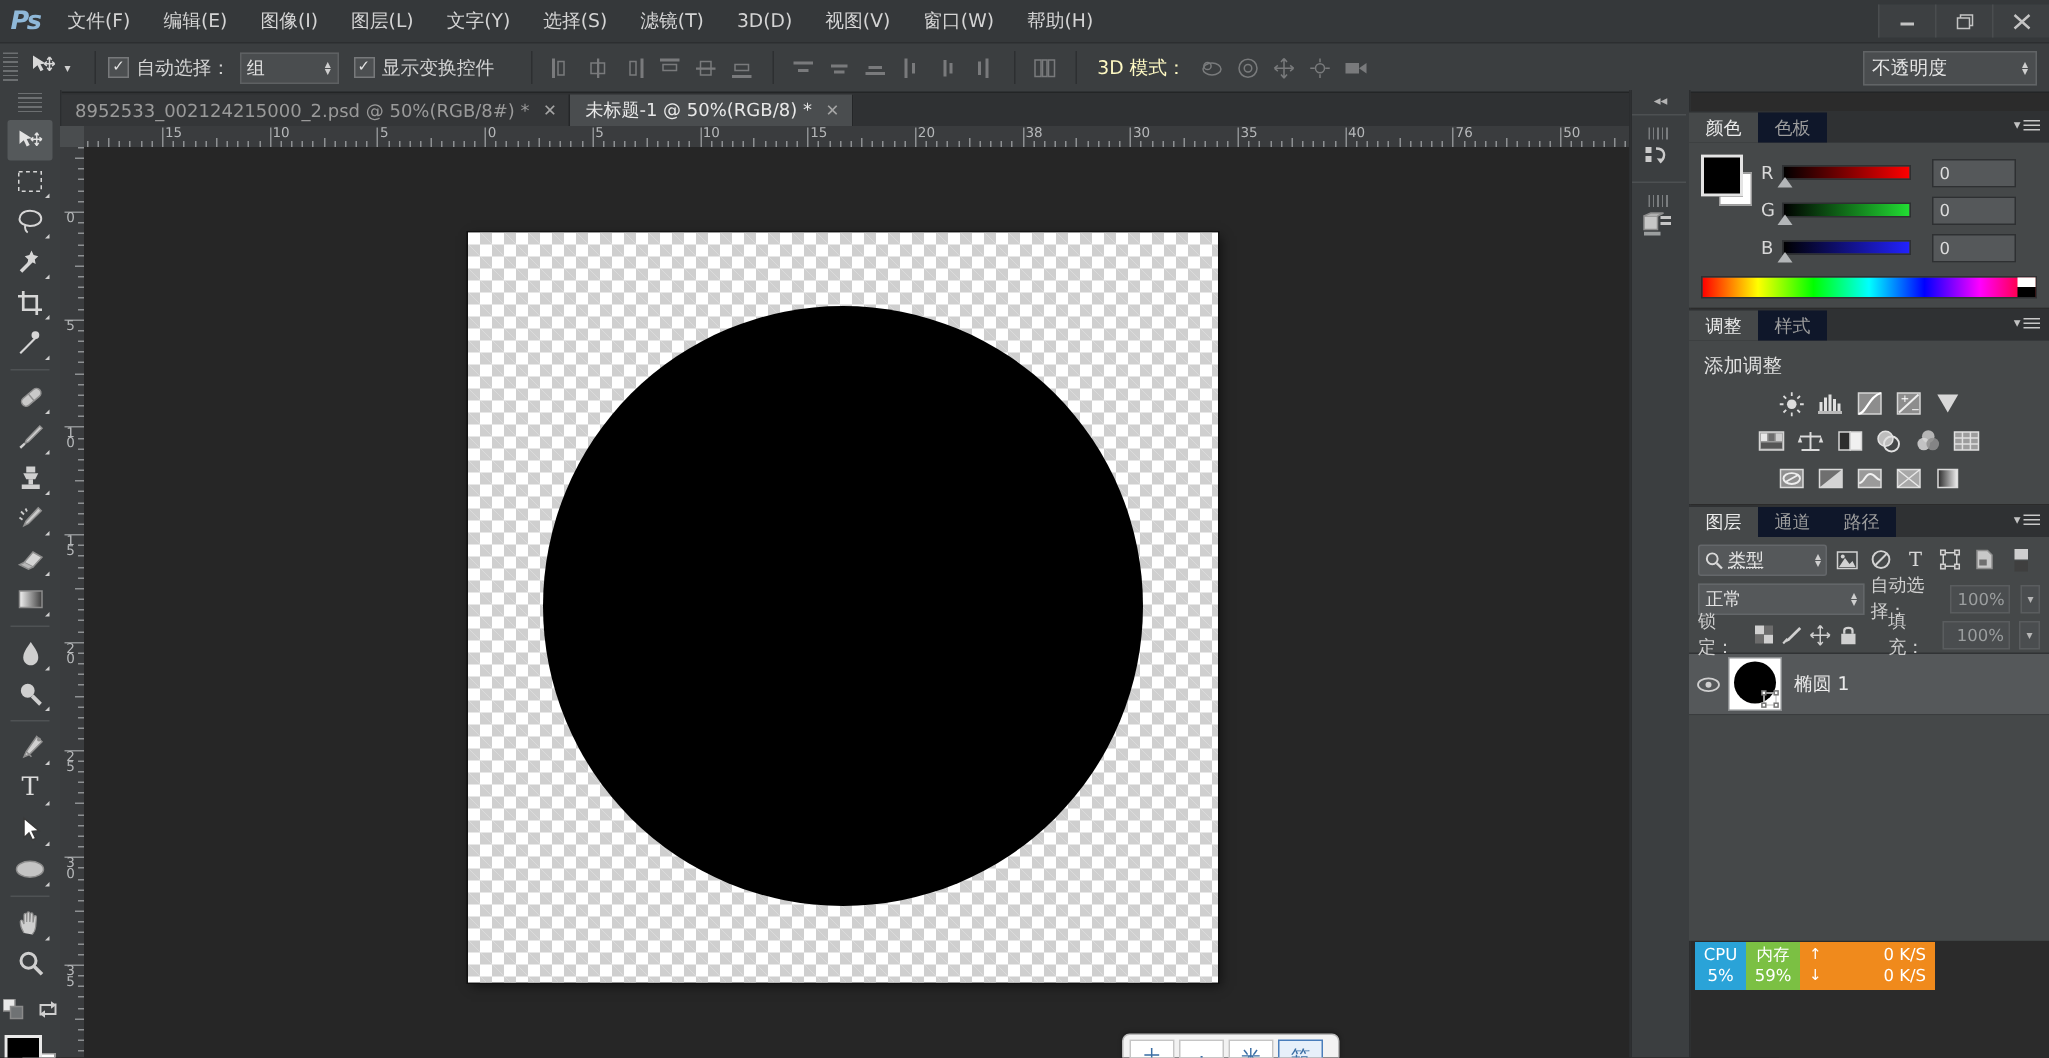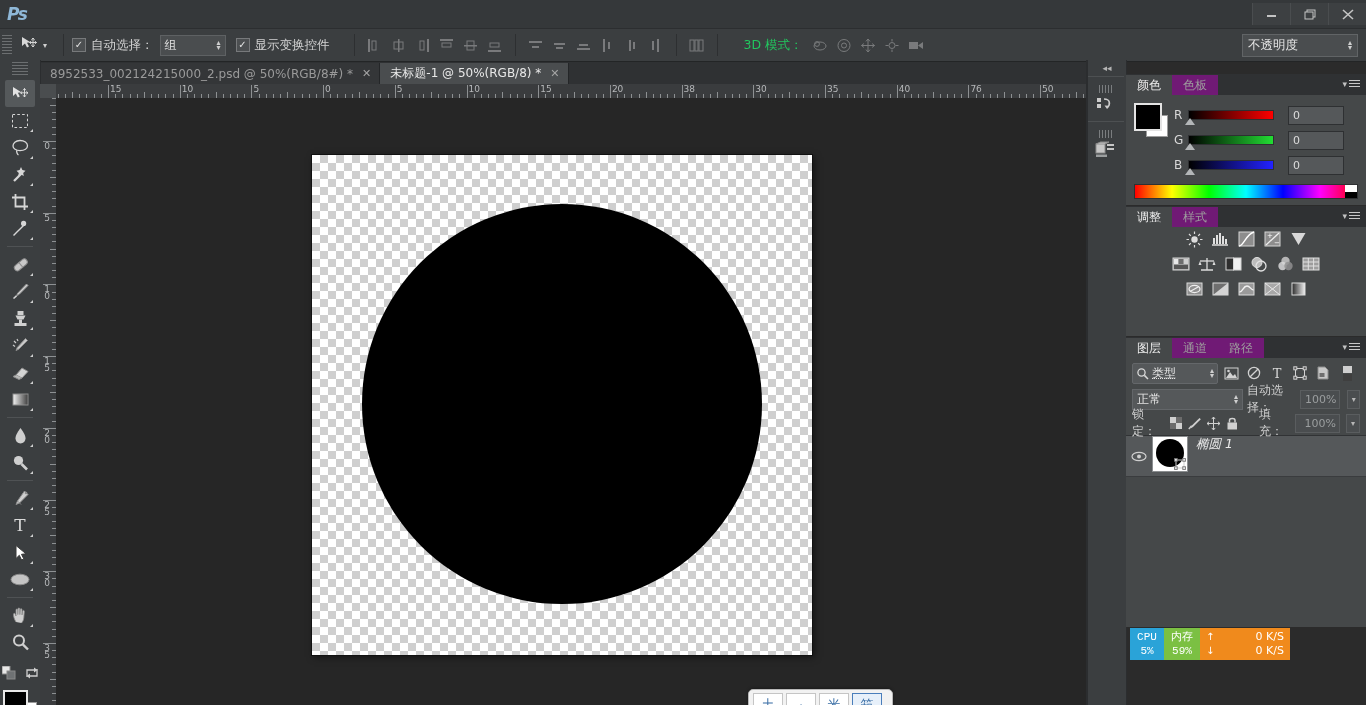--- a/index.html
+++ b/index.html
@@ -36,21 +36,21 @@
        display:inline-flex;align-items:center;justify-content:center;font-size:10px;color:#e4e4e4;line-height:1;}
   .ob-label{color:#d2d2d2;font-size:12.5px;margin-right:6px;}
   .ob-group{display:flex;align-items:center;margin-right:10px;}
   .select-box{height:19px;min-width:52px;background:#4a4d4f;border:1px solid #5e6163;
               display:flex;align-items:center;justify-content:space-between;padding:0 4px;
               color:#e0e0e0;font-size:12px;}
   .spin{display:flex;flex-direction:column;line-height:5px;font-size:8px;color:#cfcfcf;margin-left:6px;}
   .align-icons{display:flex;align-items:center;}
   .ai{width:22px;height:22px;margin:0 1px;display:flex;align-items:center;justify-content:center;opacity:.38;}
   .ai svg{display:block;}
-  .threed{color:#22c55e;font-size:12.5px;margin:0 6px 0 18px;}
+  .threed{color:#fef9c3;font-size:12.5px;margin:0 6px 0 6px;}
   .td-icon{width:24px;height:22px;display:flex;align-items:center;justify-content:center;opacity:.38;}
   .workspace-sel{position:absolute;right:8px;height:21px;width:104px;background:#4a4d4f;
                  border:1px solid #616466;display:flex;align-items:center;justify-content:space-between;
                  padding:0 5px;color:#e6e6e6;font-size:12.5px;}
 
   
   .tabstrip{position:absolute;left:40px;top:62px;width:1046px;height:22px;background:#2f3133;
             display:flex;align-items:flex-end;}
   .tab{height:21px;display:flex;align-items:center;padding:0 8px 0 10px;font-size:12px;
        color:#9a9a9a;background:#343638;border-right:1px solid #242628;}
@@ -101,21 +101,21 @@
              border-left:1px solid #2b2d2f;border-right:1px solid #2b2d2f;}
   .md-collapse{height:16px;display:flex;align-items:center;justify-content:center;color:#b4b4b4;font-size:9px;}
   .md-btn{width:36px;height:44px;border-top:1px solid #4d5052;display:flex;flex-direction:column;
           align-items:center;justify-content:center;}
   .md-grip{width:14px;height:8px;margin-bottom:3px;
            background:repeating-linear-gradient(to right,#7a7d7f 0 1px,transparent 1px 3px);}
 
   
   .rpanel{position:absolute;left:1126px;width:240px;background:#3b3e40;}
   .ptabs{height:21px;background:#2f3133;display:flex;align-items:flex-end;position:relative;}
-  .ptab{height:20px;padding:0 11px;display:flex;align-items:center;font-size:12px;color:#9d9d9d;background:#701a75;}
+  .ptab{height:20px;padding:0 11px;display:flex;align-items:center;font-size:12px;color:#9d9d9d;background:#0f172a;}
   .ptab.active{background:#454849;color:#ececec;}
   .pmenu{position:absolute;right:6px;top:4px;display:flex;align-items:center;color:#c2c2c2;font-size:9px;}
   .pmenu .bars{margin-left:2px;width:11px;}
   .pmenu .bars i{display:block;height:1px;background:#c8c8c8;margin:2px 0;}
   .pbody{background:#454849;}
 
   
   .color-panel{padding:8px 8px 0 8px;display:flex;}
   .cp-swatch{position:relative;width:34px;height:34px;margin-right:6px;}
   .cp-fore{position:absolute;left:0;top:0;width:24px;height:24px;background:#000;border:2px solid #e4e4e4;}
@@ -151,32 +151,32 @@
              display:flex;align-items:center;justify-content:space-between;padding:0 4px;
              color:#e2e2e2;font-size:12px;}
   .op-lab{font-size:12px;color:#cfcfcf;}
   .op-val{width:40px;height:17px;background:#4a4d4f;border:1px solid #5a5d5f;color:#9b9e9f;
           font-size:11px;text-align:right;padding:0 3px;line-height:17px;}
   .op-arrow{color:#b6b6b6;font-size:8px;margin-left:3px;border:1px solid #5a5d5f;background:#4a4d4f;
             width:13px;height:17px;display:flex;align-items:center;justify-content:center;}
   .lock-row{display:flex;align-items:center;height:22px;padding:1px 6px;gap:3px;}
   .lock-ic{width:17px;height:17px;display:flex;align-items:center;justify-content:center;}
   .layer-list{border-top:1px solid #313335;}
-  .layer-row{display:flex;height:40px;background:#55585a;border-bottom:1px solid #3a3c3e;font-style:italic;}
+  .layer-row{display:flex;align-items:center;height:40px;background:#55585a;border-bottom:1px solid #3a3c3e;}
   .eye{width:26px;display:flex;align-items:center;justify-content:center;}
   .lthumb{position:relative;width:34px;height:34px;background:#fff;border:1px solid #8b8e90;margin-right:8px;}
   .lthumb .circ{position:absolute;left:3px;top:2px;width:28px;height:28px;background:#000;border-radius:50%;}
   .lthumb .vec{position:absolute;right:1px;bottom:1px;width:12px;height:12px;}
   .lname{font-size:12.5px;color:#eaeaea;}
   .layer-empty{height:150px;background:#454849;}
 
   
   .status-widget{position:absolute;left:1130px;top:628px;width:160px;height:32px;display:flex;
                  font-size:11px;color:#fff;font-family:"DejaVu Sans","Liberation Sans",sans-serif;}
-  .sw-cell{display:flex;flex-direction:column;align-items:center;justify-content:center;line-height:14px;font-family:Liberation Mono, monospace;}
+  .sw-cell{display:flex;flex-direction:column;align-items:center;justify-content:center;line-height:14px;}
   .sw-cpu{width:34px;background:#2aa3d8;}
   .sw-mem{width:36px;background:#7bc043;}
   .sw-net{flex:1;background:#f08a1c;display:flex;flex-direction:column;justify-content:center;padding:0 6px;}
   .net-line{display:flex;align-items:center;justify-content:space-between;line-height:14px;}
   .net-line .ar{font-size:10px;}
 
   
   .ime{position:absolute;left:748px;top:689px;width:135px;height:30px;background:#f2f2f2;
        border:1px solid #b9b9b9;border-radius:5px 5px 0 0;display:flex;align-items:center;
        padding:0 4px;gap:3px;box-shadow:0 -1px 3px rgba(0,0,0,.3);}
@@ -186,20 +186,33 @@
 
   .sb-edge{position:absolute;left:1086px;top:60px;width:1px;height:645px;background:#2b2d2f;}
 </style>
 </head>
 <body>
 
 <div class="app">
 
   <div class="titlebar">
     <div class="ps-logo">Ps</div>
+    <div class="menubar">
+      <div class="menu-item">文件(F)</div>
+      <div class="menu-item">编辑(E)</div>
+      <div class="menu-item">图像(I)</div>
+      <div class="menu-item">图层(L)</div>
+      <div class="menu-item">文字(Y)</div>
+      <div class="menu-item">选择(S)</div>
+      <div class="menu-item">滤镜(T)</div>
+      <div class="menu-item">3D(D)</div>
+      <div class="menu-item">视图(V)</div>
+      <div class="menu-item">窗口(W)</div>
+      <div class="menu-item">帮助(H)</div>
+    </div>
     <div class="winbtns">
       <div class="winbtn">
         <svg width="11" height="9">
             <rect x="1" y="5" width="9" height="2" fill="#c4c4c4"></rect>
           </svg>
       </div>
       <div class="winbtn">
         <svg width="12" height="11">
             <rect x="3" y="1" width="8" height="7" fill="none" stroke="#c4c4c4"></rect>
             <rect x="1" y="3" width="8" height="7" fill="#3d4042" stroke="#c4c4c4"></rect>
@@ -941,20 +954,21 @@
       <div class="ptab">
           <span>样式</span>
         </div>
       <div class="pmenu">▾<span class="bars">
             <i></i>
             <i></i>
             <i></i>
           </span></div>
     </div>
     <div class="pbody" style="height:109px;">
+      <div class="adj-title">添加调整</div>
       <div class="adj-rows">
         <div class="adj-row">
           <div class="adj-ic">
               <svg width="17" height="17">
                 <circle cx="8.5" cy="8.5" r="3.2" fill="#dcdcdc"></circle>
                 <path d="M8.5 0.5 L8.5 3 M8.5 14 L8.5 16.5 M0.5 8.5 L3 8.5 M14 8.5 L16.5 8.5 M3 3 L4.8 4.8 M12.2 12.2 L14 14 M14 3 L12.2 4.8 M4.8 12.2 L3 14" stroke="#dcdcdc" stroke-width="1.2"></path>
               </svg>
             </div>
           <div class="adj-ic">
               <svg width="18" height="16">

